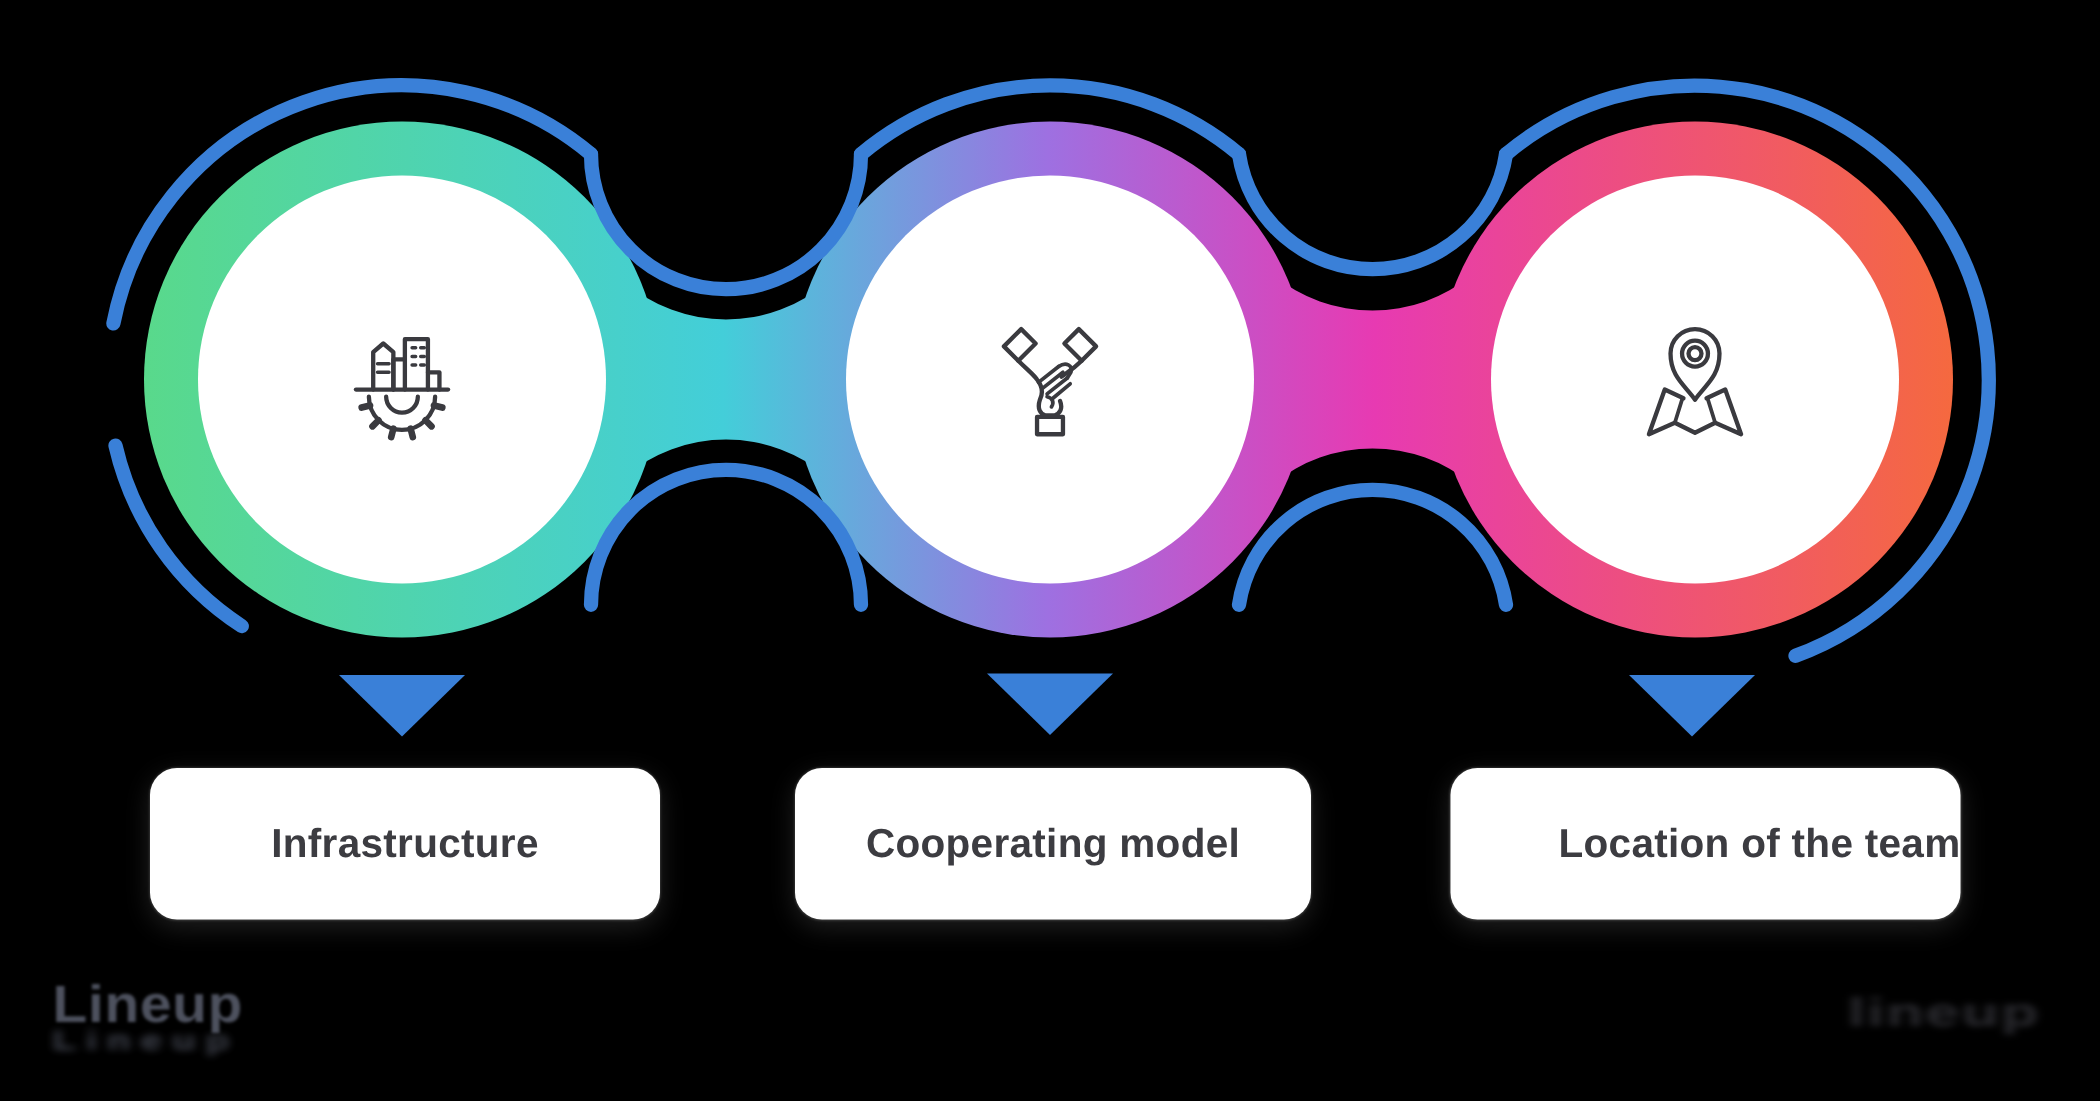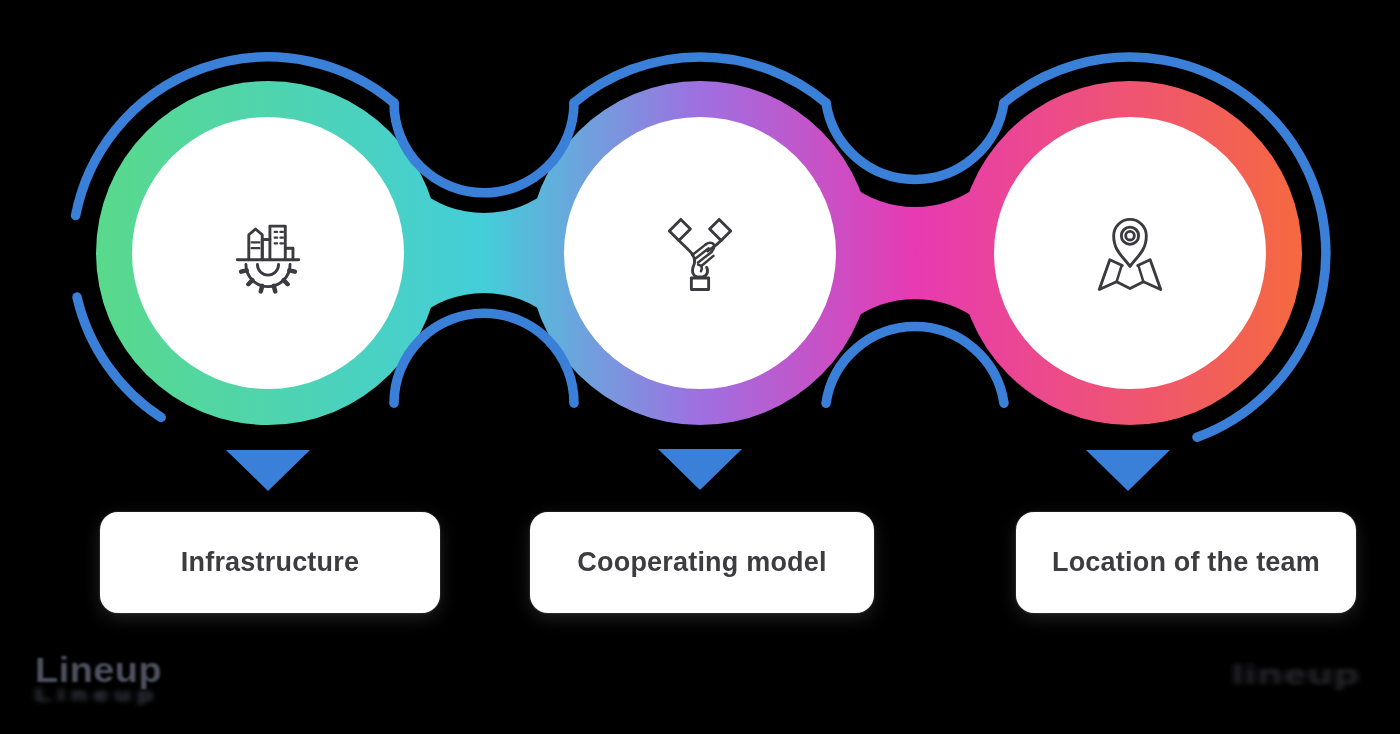--- a/index.html
+++ b/index.html
@@ -12,21 +12,21 @@
   .step-card{
     position:absolute;top:512px;height:101px;background:#fff;border-radius:18px;
     display:flex;align-items:center;justify-content:center;
     box-shadow:0 5px 18px rgba(120,120,120,.28), 0 0 2px rgba(160,160,160,.5);
   }
   .step-card span{
     font-size:27px;font-weight:600;color:#3c3c41;letter-spacing:.2px;white-space:nowrap;
   }
   #card-1{left:100px;width:340px;}
   #card-2{left:530px;width:344px;}
-  #card-3{left:1016px;width:340px;}
+  #card-3{left:967px;width:340px;justify-content:flex-end;}
   .footer-logo{
     position:absolute;left:35px;top:650px;color:#4d515e;
   }
   .footer-logo .main{
     display:block;font-size:35px;font-weight:700;letter-spacing:.5px;
     filter:blur(1.1px);transform:scaleX(1.08);transform-origin:left;
   }
   .footer-logo .echo{
     display:block;margin-top:-6px;font-size:19px;font-weight:700;letter-spacing:5px;
     filter:blur(2.4px);opacity:.85;transform:scaleX(1.35);transform-origin:left;

